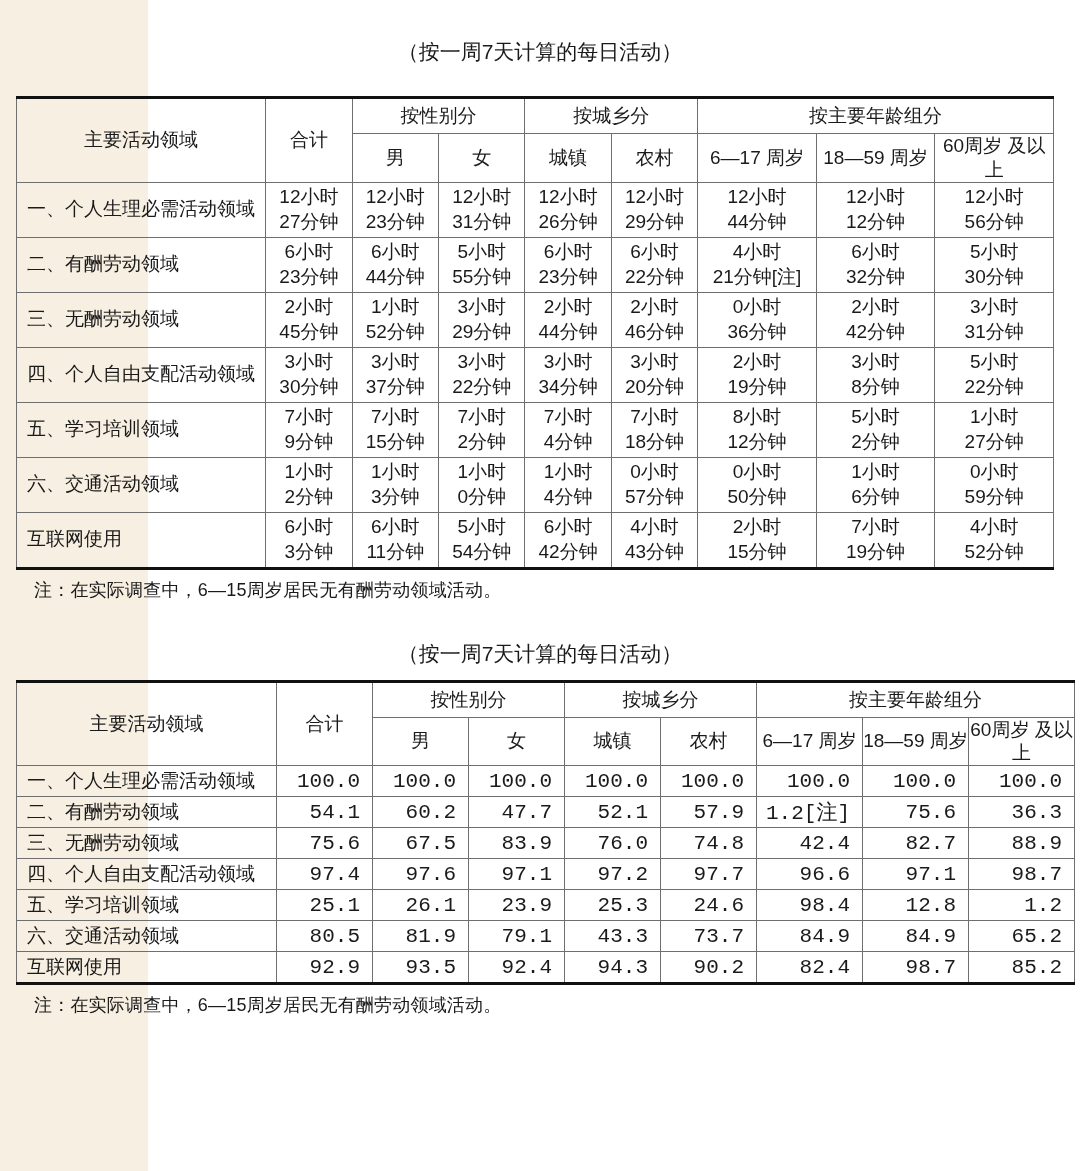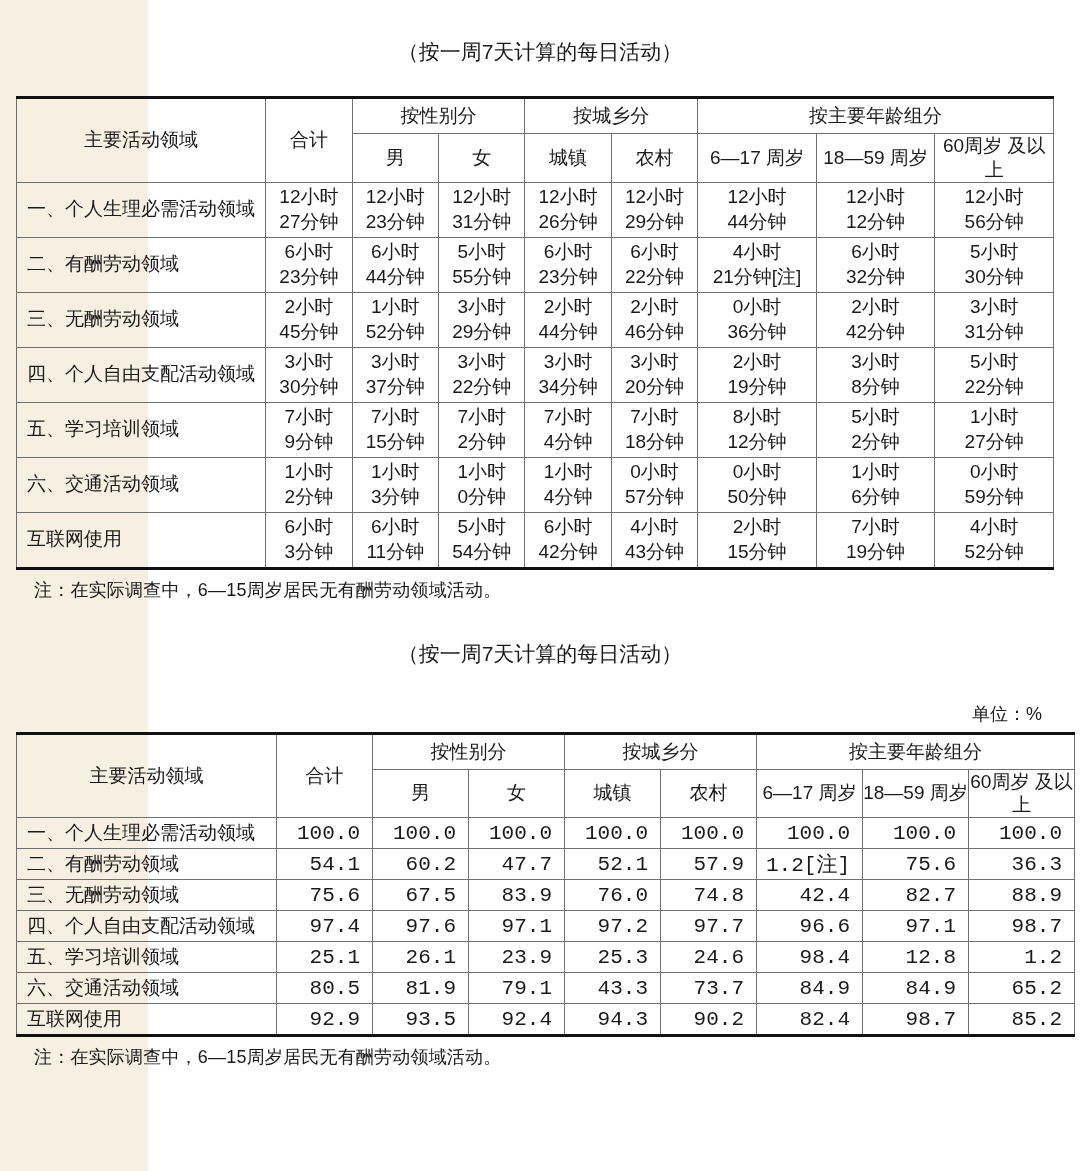--- a/index.html
+++ b/index.html
@@ -419,21 +419,20 @@
             </td>
           </tr>
         </tbody>
     </table>
     <div class="note">注：在实际调查中，6—15周岁居民无有酬劳动领域活动。</div>
   </div>
 
   <p class="subtitle">（按一周7天计算的每日活动）</p>
 
   <div class="tbl-wrap">
-    <div class="unit" style="margin-top:34px">单位：%</div>
     <table id="table2">
       <colgroup>
         <col style="width:260px">
           <col style="width:96px">
         <col style="width:96px">
           <col style="width:96px">
         <col style="width:96px">
           <col style="width:96px">
         <col style="width:106px">
           <col style="width:106px">

